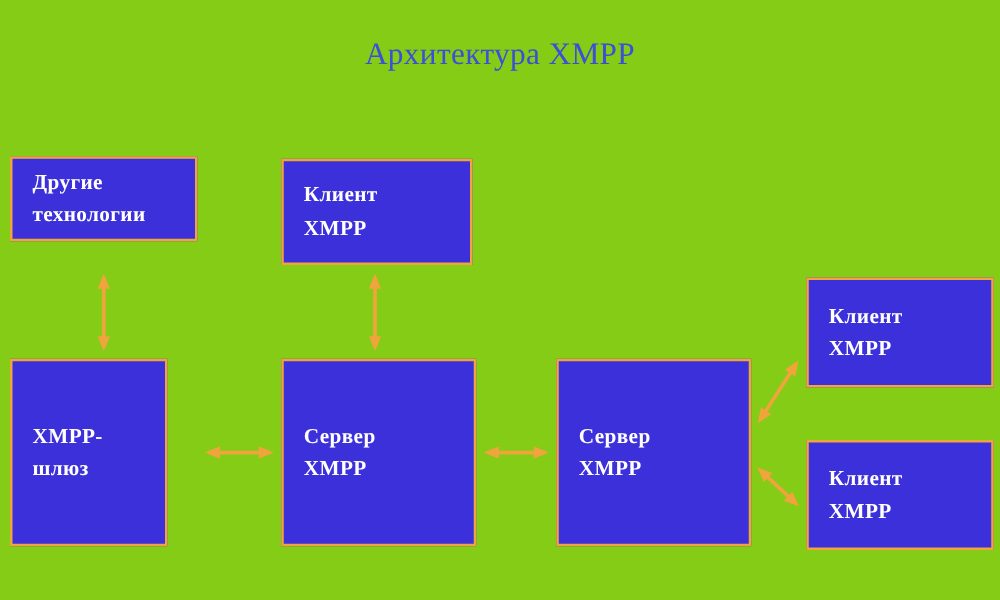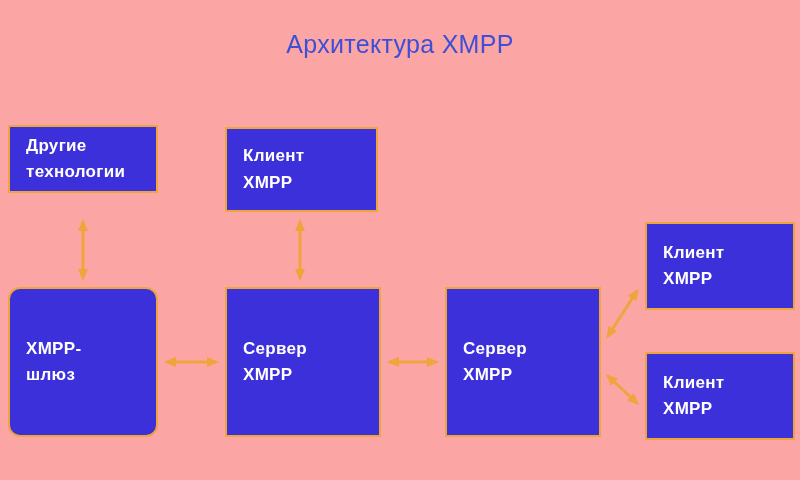--- a/index.html
+++ b/index.html
@@ -5,22 +5,23 @@
   html, body {
     margin: 0;
     padding: 0;
     background: #ffffff;
     font-family: "Liberation Sans", "DejaVu Sans", sans-serif;
   }
   .canvas {
     position: relative;
     width: 800px;
     height: 480px;
-    background: #fca5a5;
+    background: #84cc16;
     overflow: hidden;
+    font-family: Liberation Serif, serif;
   }
   .diagram-title {
     position: absolute;
     top: 30px;
     left: 0;
     width: 100%;
     text-align: center;
     font-size: 25px;
     font-weight: 500;
     color: #3c4fd6;
@@ -41,21 +42,21 @@
     color: #ffffff;
     font-weight: bold;
     font-size: 17px;
     line-height: 1.55;
     white-space: pre-line;
     letter-spacing: 0.3px;
   }
   
   #node-other-tech        { left: 8px;   top: 125px; width: 150px; height: 68px; }
   #node-client-top        { left: 225px; top: 127px; width: 153px; height: 85px; }
-  #node-gateway           { left: 8px;   top: 287px; width: 150px; height: 150px; border-radius: 12px; }
+  #node-gateway           { left: 8px;   top: 287px; width: 126px; height: 150px; }
   #node-server-left       { left: 225px; top: 287px; width: 156px; height: 150px; }
   #node-server-right      { left: 445px; top: 287px; width: 156px; height: 150px; }
   #node-client-right-top  { left: 645px; top: 222px; width: 150px; height: 88px; }
   #node-client-right-bot  { left: 645px; top: 352px; width: 150px; height: 88px; }
   .arrow-layer {
     position: absolute;
     left: 0;
     top: 0;
     width: 800px;
     height: 480px;

